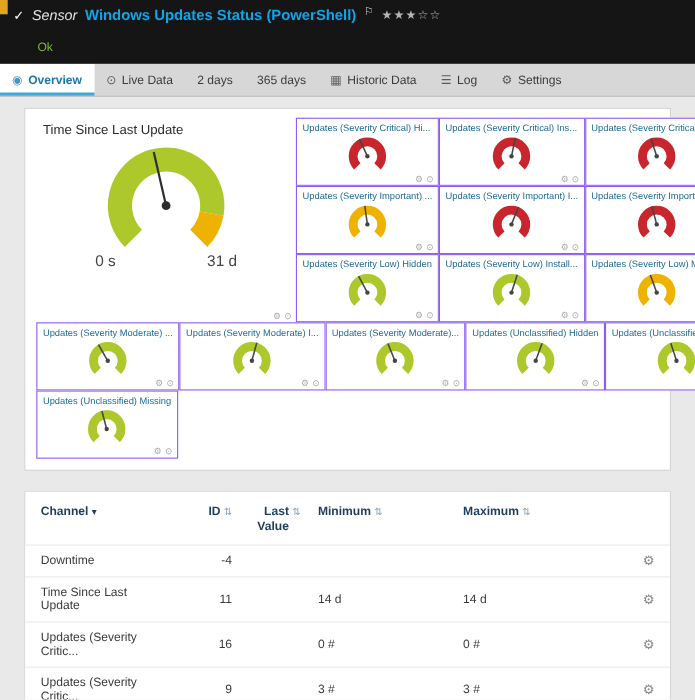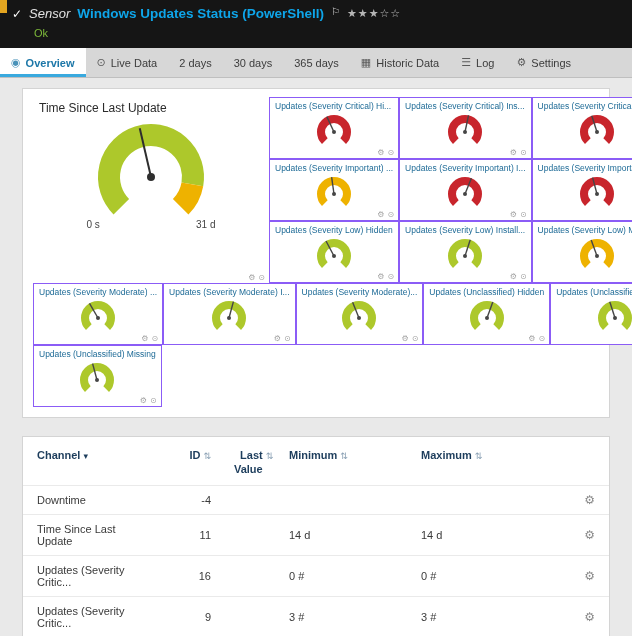--- a/index.html
+++ b/index.html
@@ -8,38 +8,38 @@
 
   
   .hdr{background:#151515;color:#fff;padding:6px 12px 7px 10px;position:relative}
   .corner-flag{position:absolute;left:0;top:0;width:7px;height:13px;background:#e3a520}
   .hrow{display:flex;align-items:center;gap:7px;font-size:13px}
   .chk{color:#fff;font-size:12px;margin-left:2px}
   .kind{font-style:italic;color:#e3e3e3}
   .hdr .title{font-weight:bold;font-size:13.5px;color:#0ea5e9}
   .flagic{color:#cfcfcf;font-size:10px;align-self:flex-start;cursor:pointer}
   .stars{color:#b5b5b5;font-size:11px;letter-spacing:1px;cursor:pointer}
-  .hrow2{margin:2px 0 0 24px}
+  .hrow2{margin:12px 0 0 24px}
   .status-ok{color:#7db93a;font-size:11px}
 
   
   .tabs{display:flex;background:#d7d7d7;border-bottom:1px solid #bfbfbf;height:30px;font-size:11px;color:#3c3c3c}
   .tab{display:flex;align-items:center;gap:5px;padding:0 11px;cursor:pointer;white-space:nowrap}
   .tab.active{background:#fff;color:#1c77a8;box-shadow:inset 0 -3px 0 #39a9de;font-weight:bold}
   .ticon{font-size:11px;opacity:.8}
 
   
   .content{padding:10px 22px 0}
   .card{background:#fff;border:1px solid #d4d4d4;margin-bottom:18px}
   .gcard{padding:8px 10px 10px}
   .gtop{display:flex}
   .big{width:236px;position:relative;padding:2px 4px 0;flex:none}
   .big-title{font-size:12px;color:#2b2b2b;margin:2px 0 0 2px}
   .bigholder svg{display:block;margin:4px auto 0}
-  .big-labels{display:flex;justify-content:space-between;width:129px;margin:-12px auto 0;font-size:10px;color:#444}
+  .big-labels{display:flex;justify-content:space-between;width:129px;margin:-12px auto 0;font-size:14px;color:#444}
   .big-icons{position:absolute;right:8px;bottom:2px}
 
   .grid3{flex:1;display:grid;grid-template-columns:repeat(3,1fr)}
   .grid5{display:grid;grid-template-columns:repeat(5,1fr)}
   .tile{position:relative;border:1px solid #8b5cf6;padding:3px 5px 10px;min-height:54px;background:#fff}
   .tile-title{font-size:8.5px;color:#1d6a96;white-space:nowrap;overflow:hidden;text-overflow:ellipsis;cursor:pointer}
   .tile svg{display:block;margin:1px auto 0}
   .tile-icons{position:absolute;right:4px;bottom:1px;font-size:8px;color:#a5a5a5;display:flex;gap:3px;line-height:1}
   .tile-icons span{cursor:pointer}
 
@@ -83,23 +83,20 @@
         <span>Overview</span>
       </div>
       <div class="tab">
         <span class="ticon">⊙</span>
         <span>Live Data</span>
       </div>
       <div class="tab">
         <span>2 days</span>
       </div>
       <div class="tab">
-        <span>30 days</span>
-      </div>
-      <div class="tab">
         <span>365 days</span>
       </div>
       <div class="tab">
         <span class="ticon">▦</span>
         <span>Historic Data</span>
       </div>
       <div class="tab">
         <span class="ticon">☰</span>
         <span>Log</span>
       </div>

